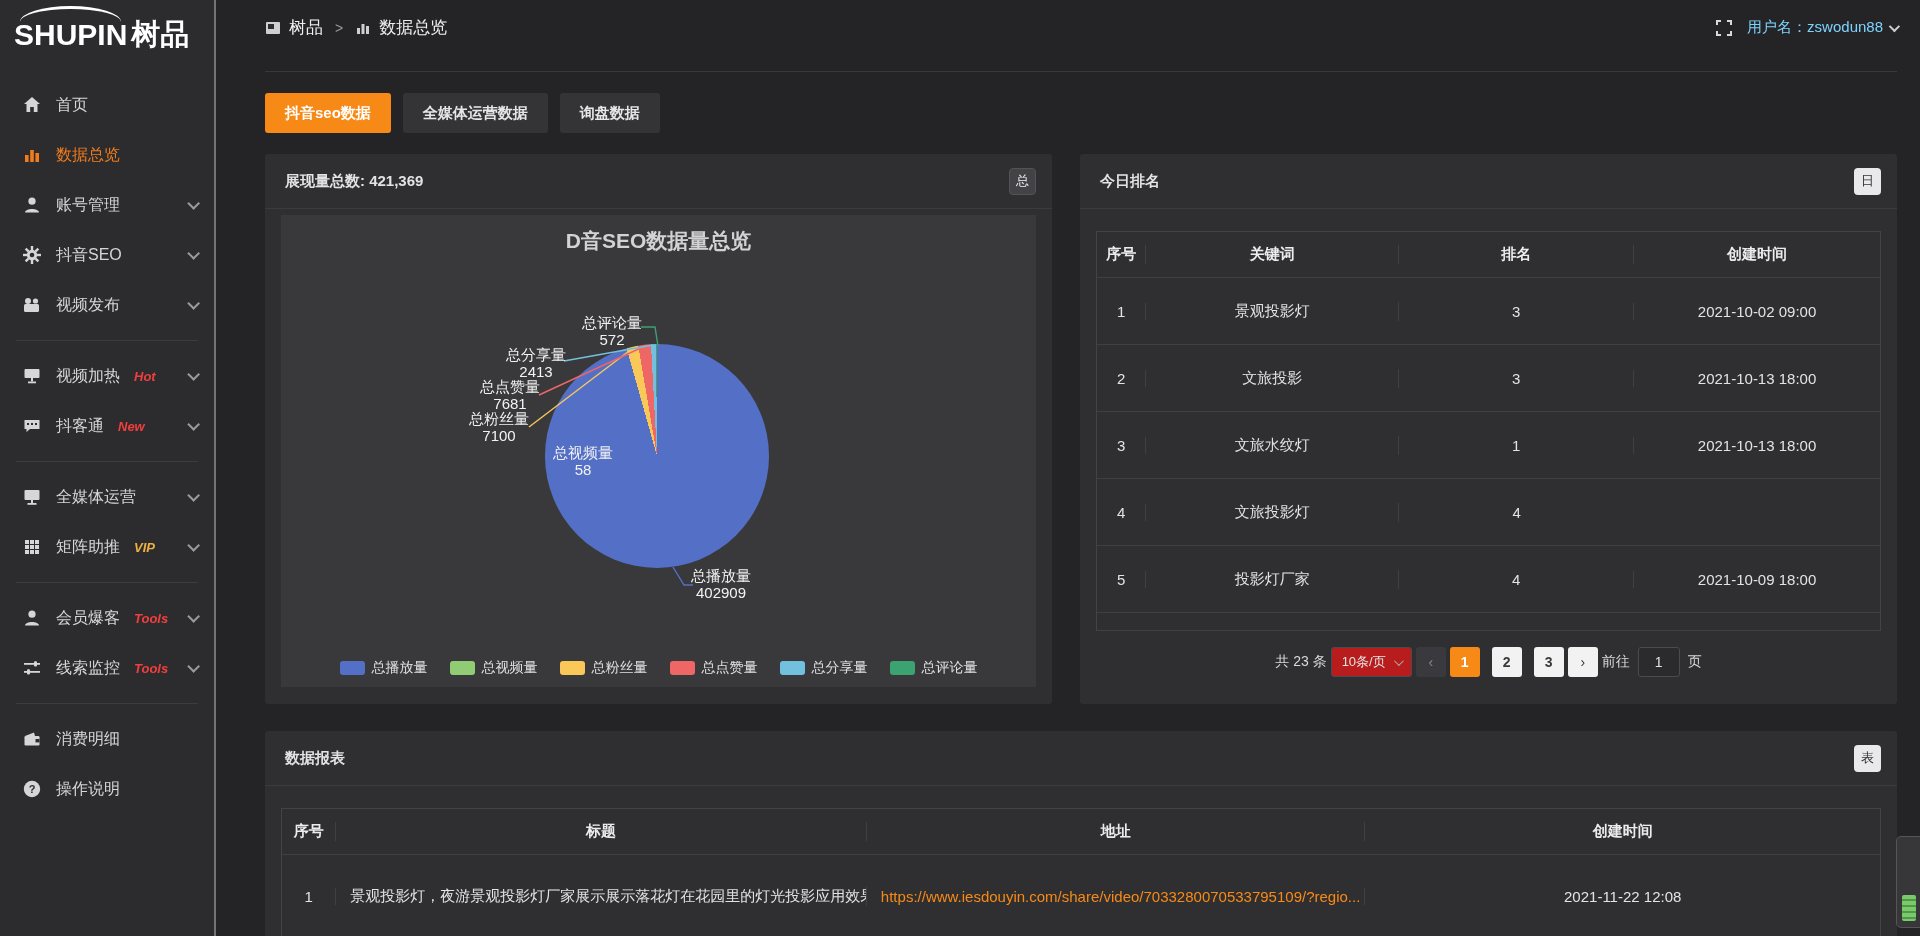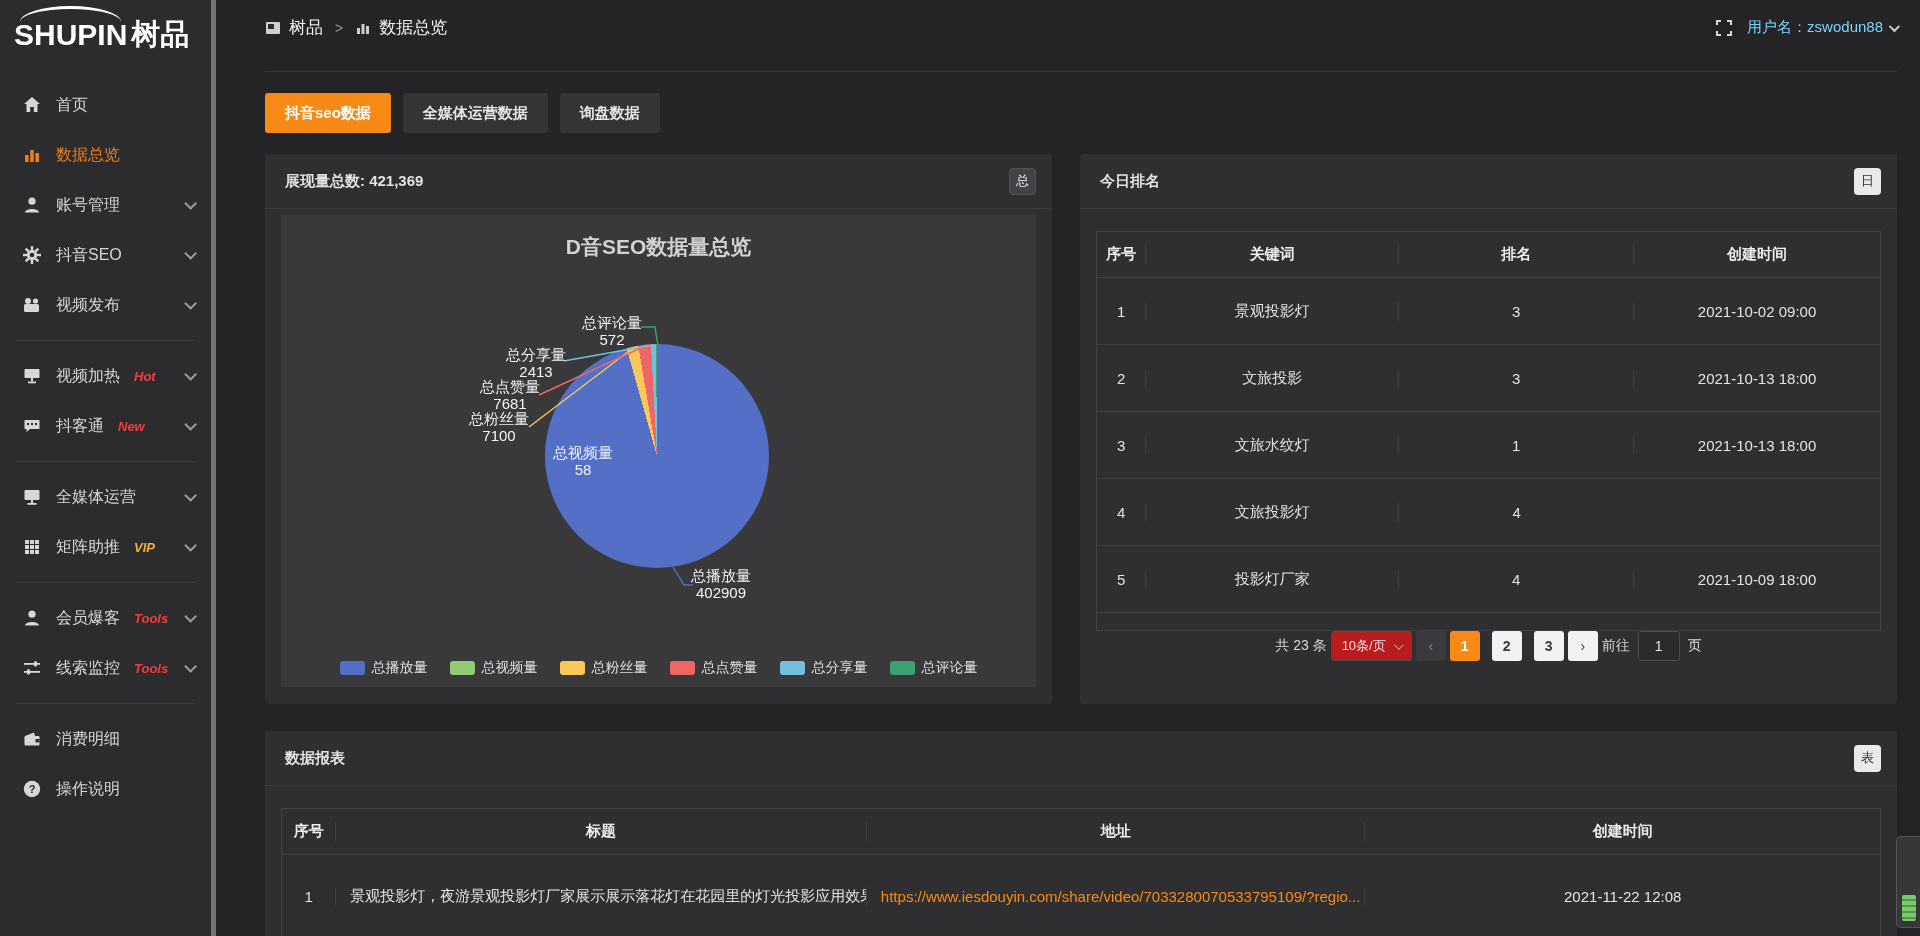--- a/index.html
+++ b/index.html
@@ -1,21 +1,21 @@
 <!DOCTYPE html>
 <html><head>
 <meta charset="utf-8">
 <style>
   * { margin:0; padding:0; box-sizing:border-box; }
   html,body { width:1920px; height:936px; overflow:hidden; background:#242427;
     font-family:"Liberation Sans","DejaVu Sans",sans-serif; }
   .app { display:flex; width:1920px; height:936px; }
 
   
-  .sidebar { width:216px; background:#2c2c2e; border-right:5px solid #737373; flex:none;text-align:right; }
+  .sidebar { width:216px; background:#2c2c2e; border-right:2px solid #737373; flex:none;text-align:right; }
   .logo { height:70px; display:flex; align-items:center; padding-left:14px; gap:4px; }
   .logo-en-wrap { position:relative; }
   .logo-arc { position:absolute; left:6px; right:6px; top:-12px; height:16px;
     border-top:3px solid #fff; border-radius:50% 50% 0 0 / 100% 100% 0 0; }
   .logo-en { font-size:30px; font-weight:bold; color:#fff; letter-spacing:0px; }
   .logo-cn { font-size:29px; font-weight:bold; color:#fff; }
   .nav { padding-top:10px; }
   .nav-item { height:50px; display:flex; align-items:center; padding:0 18px 0 22px;
     color:#d6d6d6; font-size:16px; cursor:pointer; position:relative; }
   .nav-item .ic { width:20px; height:20px; margin-right:14px; flex:none; color:#d6d6d6; }
@@ -49,21 +49,21 @@
     border-bottom:1px solid #3b3b3f; }
   .panel-title { color:#e3e3e3; font-size:15px; font-weight:bold; }
   .corner-btn { margin-left:auto; width:27px; height:27px; border-radius:4px; border:none;
     font-size:13px; cursor:pointer; font-family:inherit; }
   .corner-btn.dark { background:#434347; color:#f0f0f0; border:1px solid #525257; }
   .corner-btn.light { background:#e9e9eb; color:#333; }
 
   
   .left-panel { width:787px; height:550px; }
   .chart-box { position:relative; width:755px; height:472px; margin:6px auto 0; background:#39393c; }
-  .chart-title { position:absolute; top:18px; left:0; width:100%; text-align:center;
+  .chart-title { position:absolute; top:12px; left:0; width:100%; text-align:center;
     color:#d2d2d2; font-size:21px; font-weight:bold; }
   .pie { position:absolute; left:264px; top:129px; width:224px; height:224px; border-radius:50%; }
   .pie-label { position:absolute; transform:translateX(-50%); text-align:center;
     color:#f2f2f2; font-size:15px; line-height:17px; white-space:nowrap; }
   .connectors { position:absolute; left:0; top:0; width:755px; height:472px; }
   .legend { position:absolute; left:0; bottom:10px; width:100%; display:flex;
     justify-content:center; gap:22px; }
   .legend-item { display:flex; align-items:center; gap:7px; cursor:pointer; }
   .legend-swatch { width:25px; height:14px; border-radius:3px; }
   .legend-label { color:#e0e0e0; font-size:14px; }
@@ -73,21 +73,21 @@
   .dtable { margin:22px 16px 0; border:1px solid #434347; border-bottom:none; }
   .drow { display:flex; border-bottom:1px solid #3f3f44;align-items:center; }
   .dcell { display:flex; align-items:center; justify-content:center; color:#e3e3e3;
     font-size:15px; border-right:1px solid #3f3f44; overflow:hidden; }
   .dcell:last-child { border-right:none; }
   .drow.head .dcell { color:#ececec; font-weight:bold; font-size:15px; }
   .rank-table .drow { height:67px; }
   .rank-table .drow.head { height:46px; }
   .rank-table .drow.stub { height:18px; }
 
-  .pagination { display:flex; align-items:center; justify-content:center; gap:4px; }
+  .pagination { display:flex; align-items:center; justify-content:center; gap:4px; margin-top:16px; }
   .pg-total { color:#d9d9d9; font-size:14px; }
   .pg-select { display:flex; align-items:center; gap:8px; background:#b91c1c; border:1px solid #4a4a4f;
     border-radius:3px; height:30px; padding:0 10px; color:#e3e3e3; font-size:13px; cursor:pointer; }
   .pg-select .sel-chev { width:7px; height:7px; border-right:1px solid #aaa; border-bottom:1px solid #aaa;
     transform:rotate(45deg) translateY(-2px); }
   .pg-btn { min-width:30px; height:30px; border:none; border-radius:3px; font-size:14px;
     display:flex; align-items:center; justify-content:center; cursor:pointer; font-family:inherit; }
   .pg-prev { background:#3a3a3e; color:#8a8a8a; }
   .pg-page { background:#f2f2f3; color:#3a3a3a; font-weight:bold; }
   .pg-page.active { background:#f78a17; color:#fff; }

